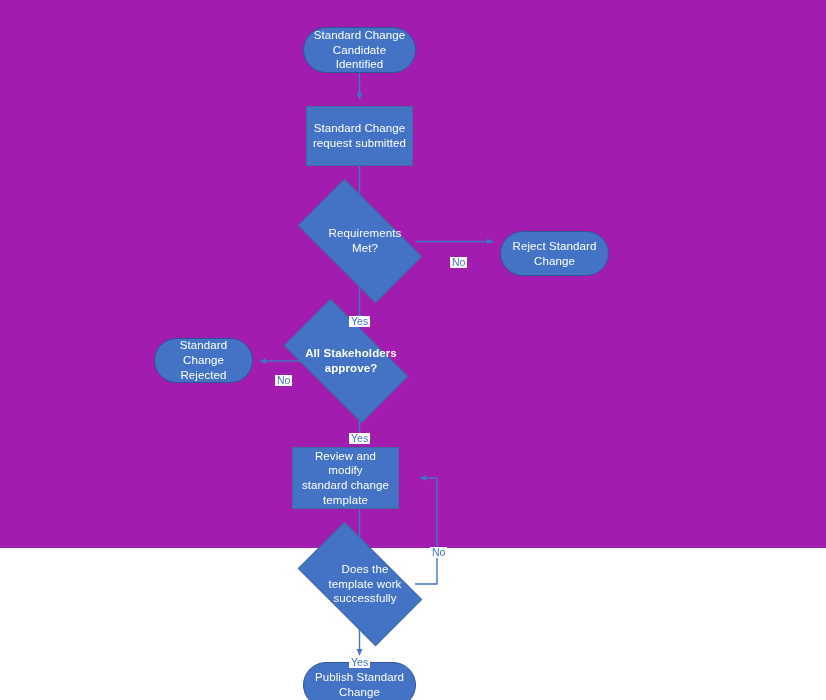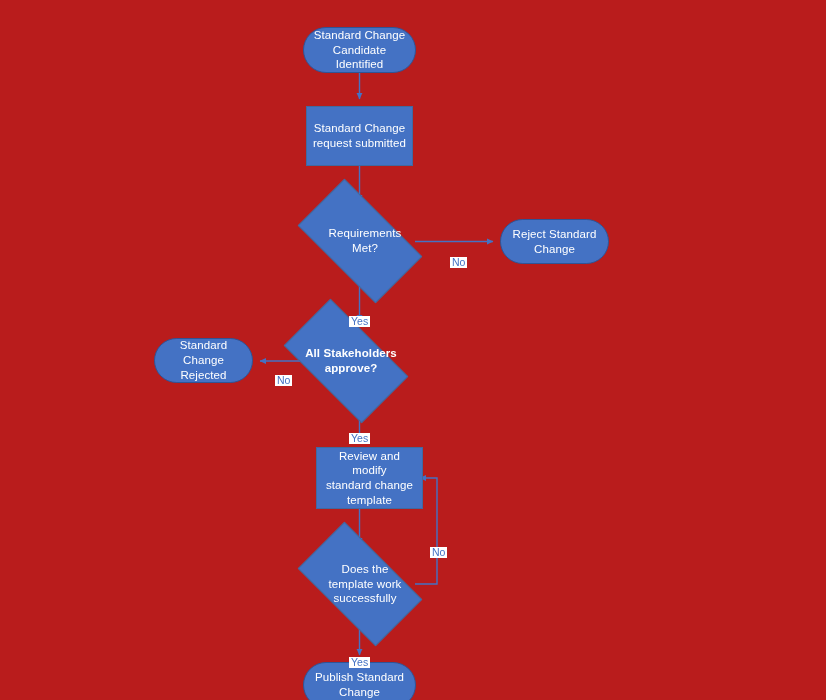--- a/index.html
+++ b/index.html
@@ -9,22 +9,22 @@
   }
   body {
     width: 826px;
     height: 700px;
     font-family: "Liberation Sans", sans-serif;
     overflow: hidden;
   }
   #flowchart {
     position: relative;
     width: 826px;
-    height: 700px;
-    background: #b91c1c;
+    height: 548px;
+    background: #a21caf;
   }
   svg.connectors {
     position: absolute;
     left: 0;
     top: 0;
     width: 826px;
     height: 700px;
     pointer-events: none;
   }
   .node {
@@ -120,34 +120,34 @@
       </div>
       <div class="node process" style="left: 306px; top: 106px; width: 107px; height: 60px;">
         <span class="label">Standard Change
 request submitted</span>
       </div>
       <div class="node decision" style="left: 305px; top: 208px; width: 110px; height: 66px;">
         <div class="diamond-shape"></div>
         <span class="label">Requirements
 Met?</span>
       </div>
-      <div class="node terminator" style="left: 500px; top: 219px; width: 109px; height: 45px;">
+      <div class="node terminator" style="left: 500px; top: 231px; width: 109px; height: 45px;">
         <span class="label">Reject Standard
 Change</span>
       </div>
       <div class="node decision" style="left: 291px; top: 328px; width: 110px; height: 66px; font-weight: bold;">
         <div class="diamond-shape"></div>
         <span class="label">All Stakeholders
 approve?</span>
       </div>
       <div class="node terminator" style="left: 154px; top: 338px; width: 99px; height: 45px;">
         <span class="label">Standard Change
 Rejected</span>
       </div>
-      <div class="node process" style="left: 316px; top: 447px; width: 107px; height: 62px;">
+      <div class="node process" style="left: 292px; top: 447px; width: 107px; height: 62px;">
         <span class="label">Review  and modify
 standard change
 template</span>
       </div>
       <div class="node decision" style="left: 305px; top: 551px; width: 110px; height: 66px;">
         <div class="diamond-shape"></div>
         <span class="label">Does the
 template work
 successfully</span>
       </div>

